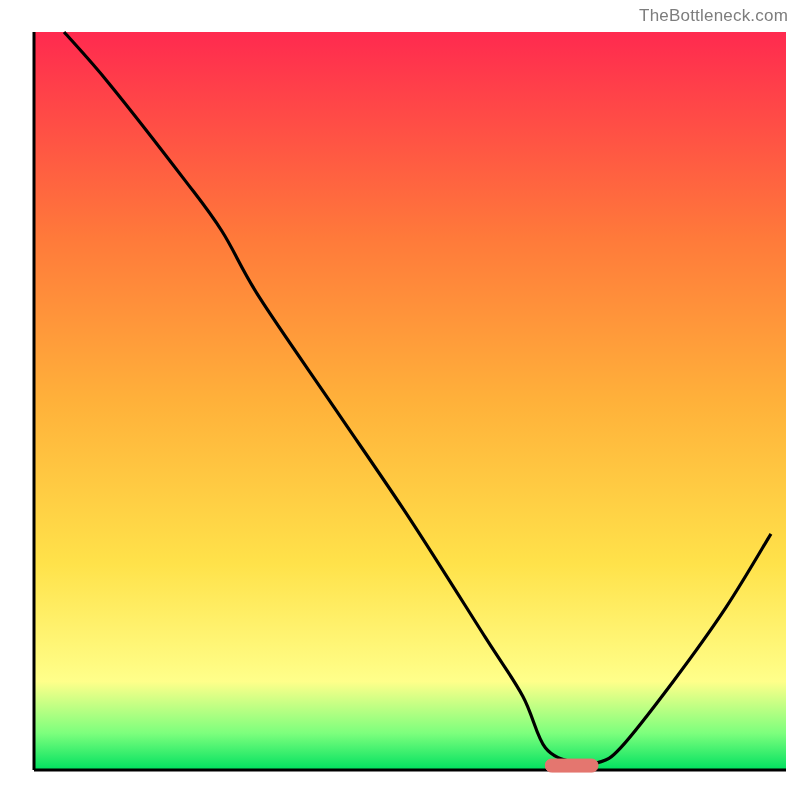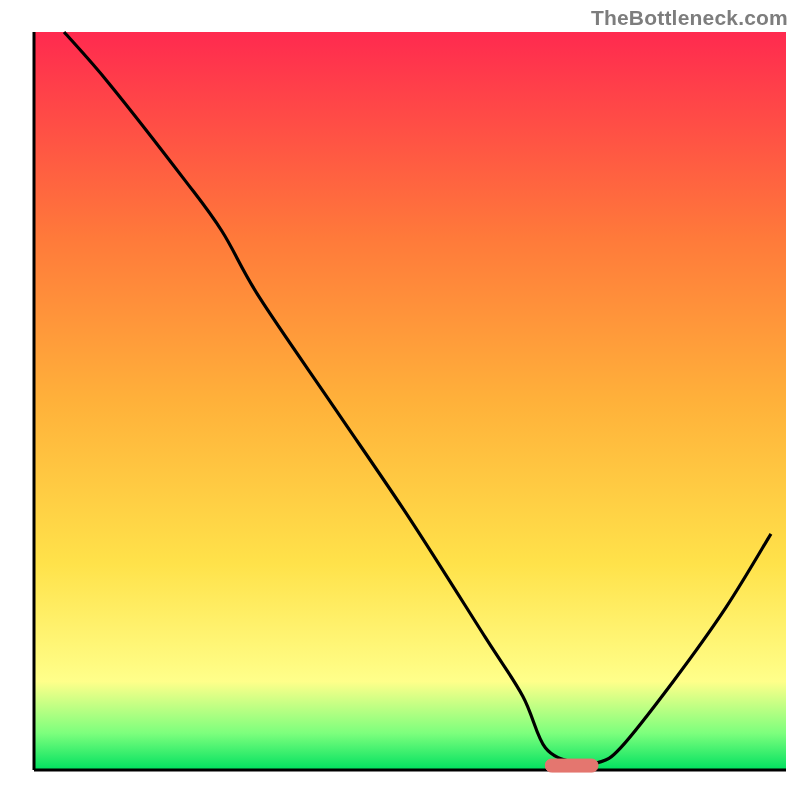--- a/index.html
+++ b/index.html
@@ -16,22 +16,22 @@
     width: 800px;
     height: 800px;
   }
   svg {
     display: block;
   }
   .attribution {
     position: absolute;
     top: 6px;
     right: 12px;
-    font-size: 21px;
-    font-weight: 700;
+    font-size: 17px;
+    font-weight: 400;
     color: #7d7d7d;
     letter-spacing: 0.2px;
   }
 </style>
 </head>
 <body>
 
 <div class="canvas-wrap">
 
   <div class="attribution">TheBottleneck.com</div>

